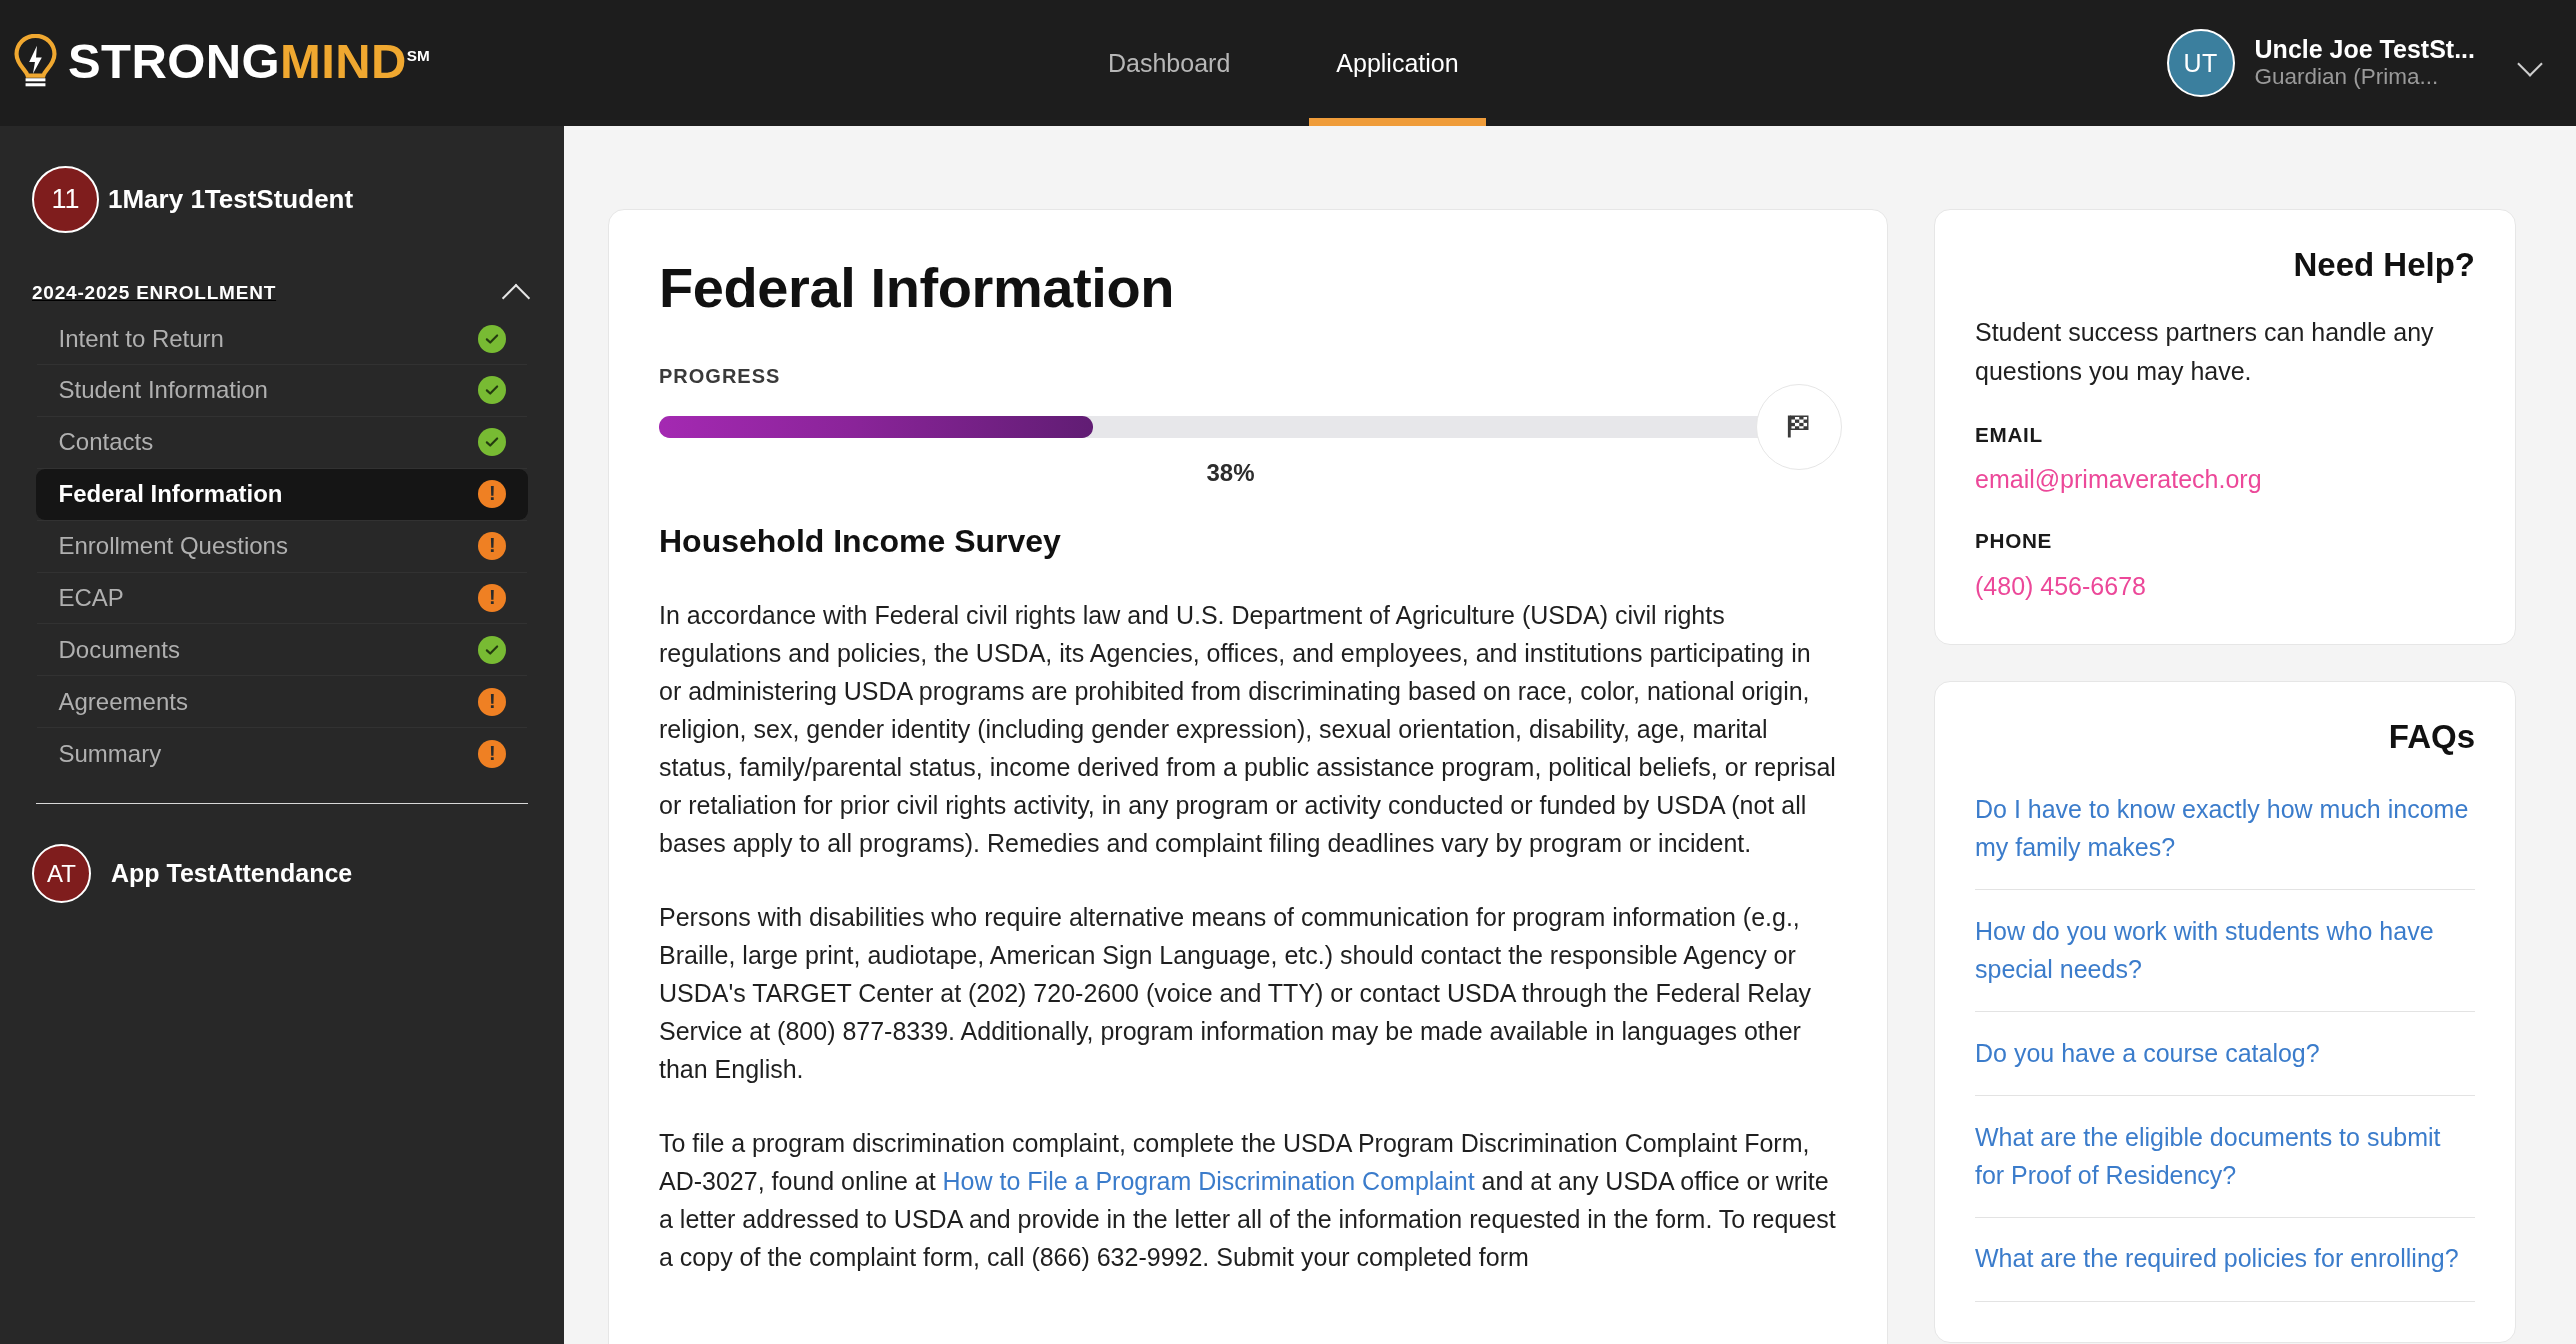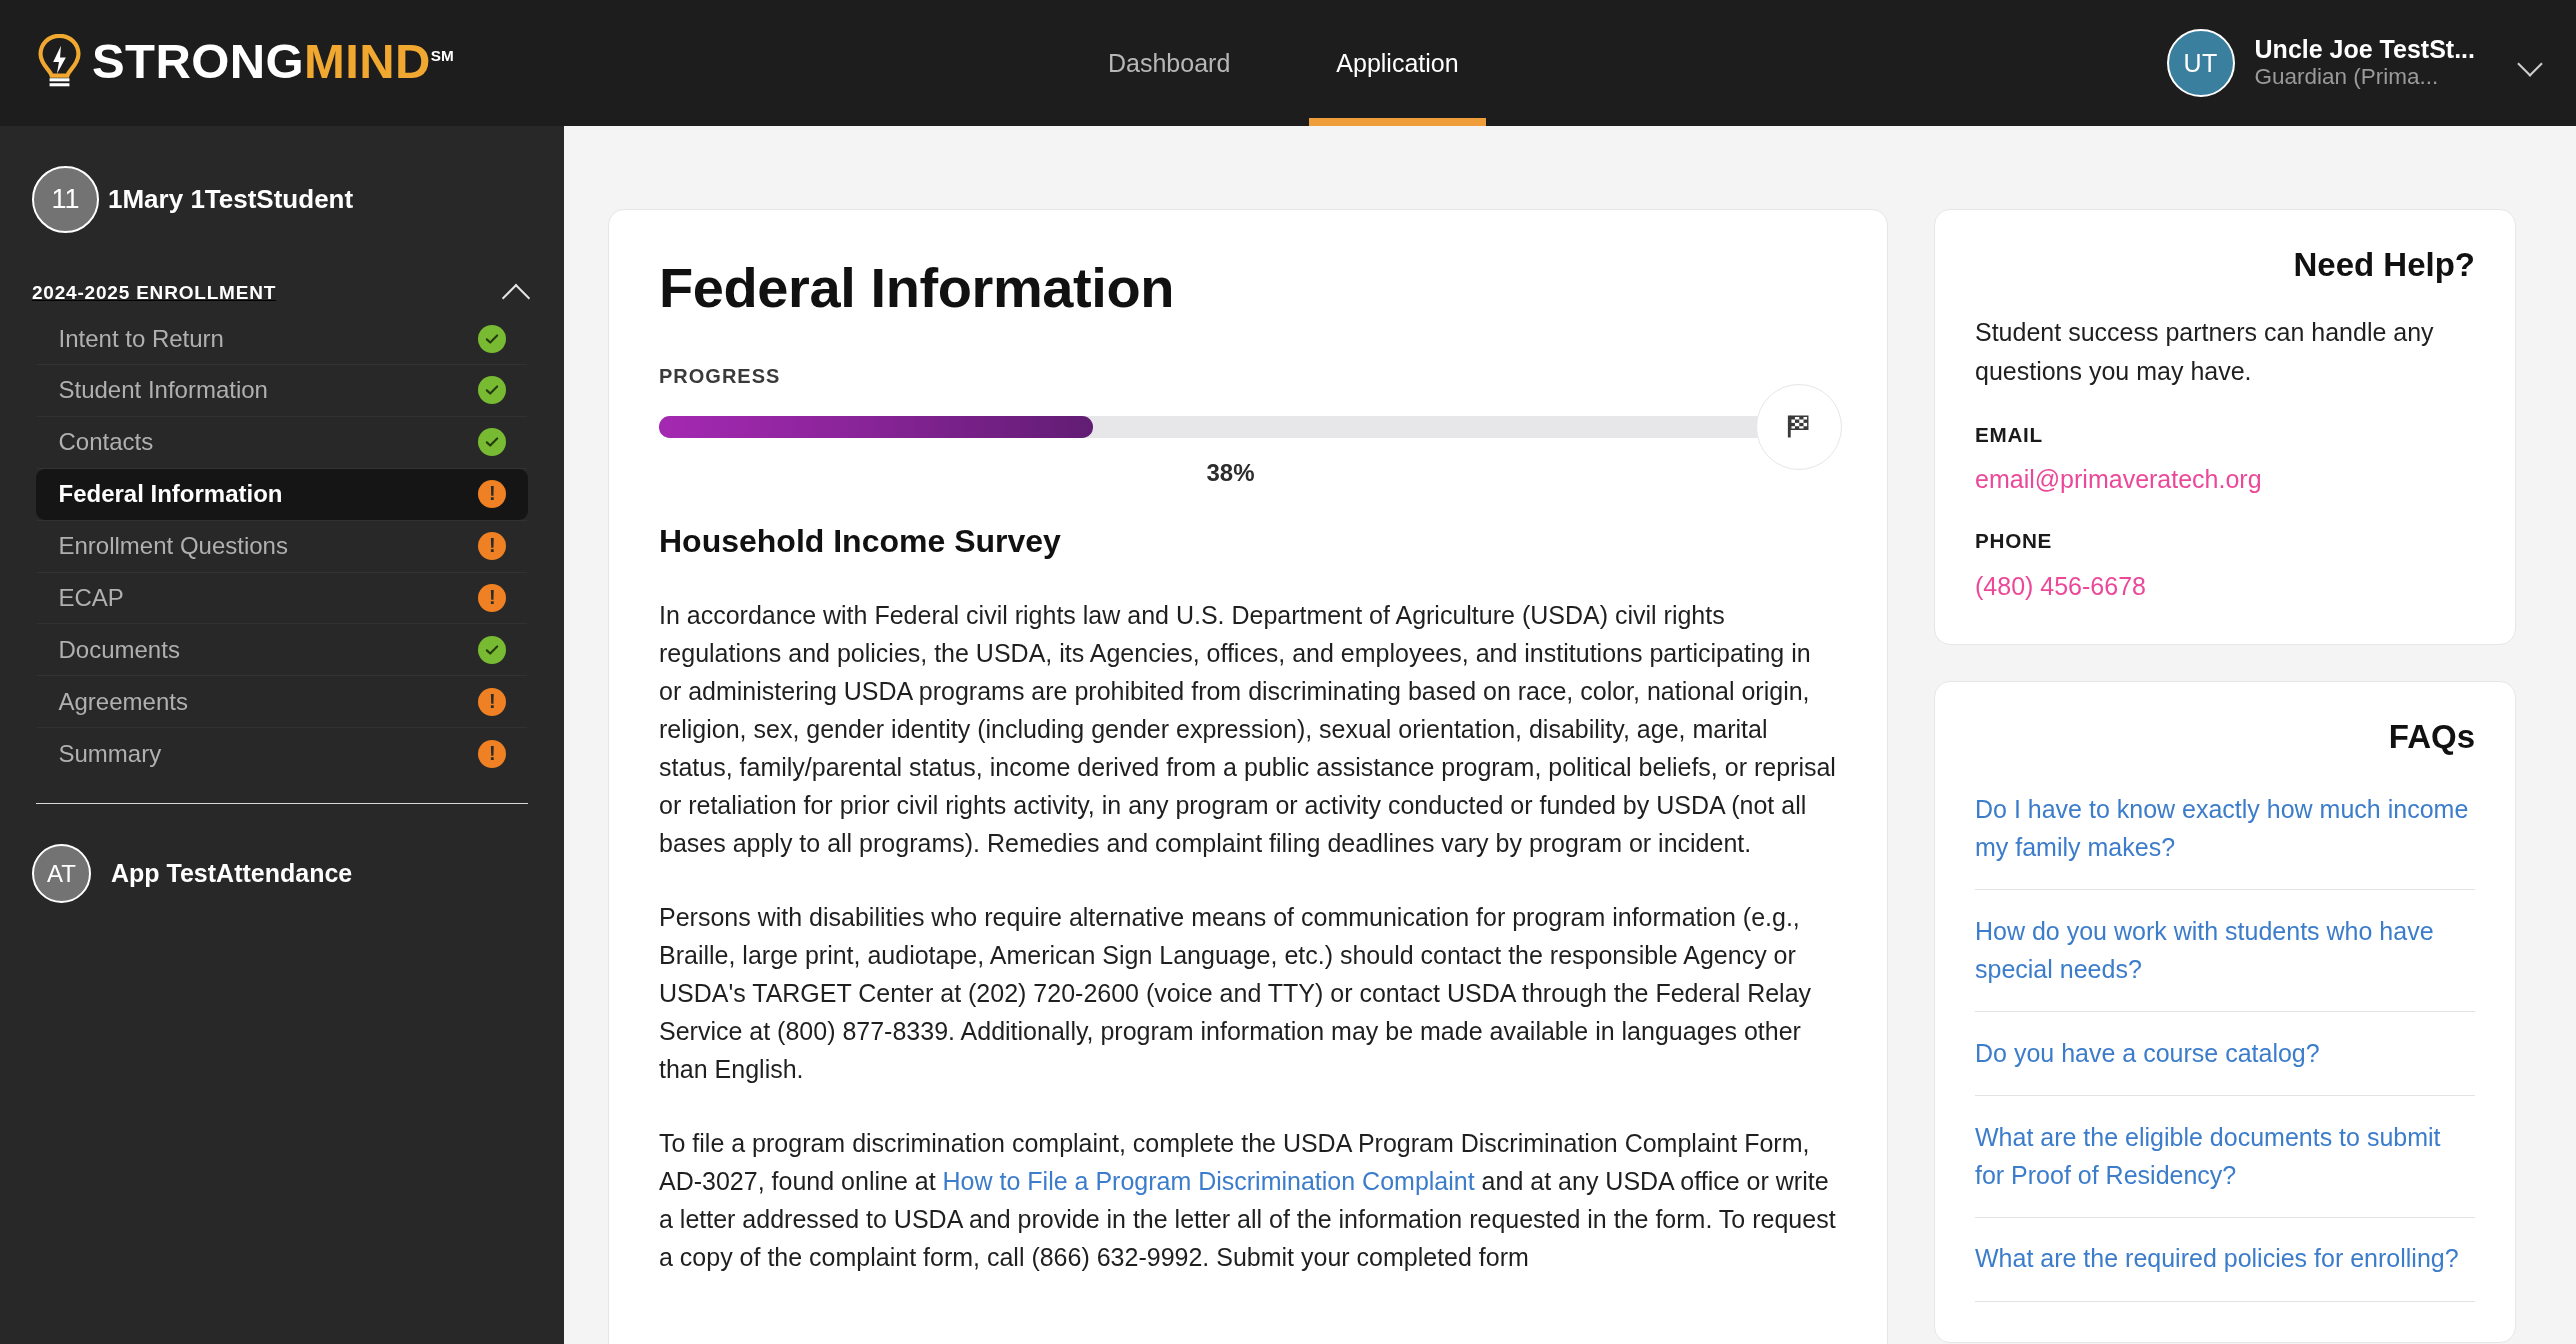--- a/index.html
+++ b/index.html
@@ -19,21 +19,21 @@
     top: 0; left: 0;
     width: 2576px;
     height: 126px;
     background: #1d1d1d;
     display: flex;
     align-items: center;
     z-index: 20;
   }
   .logo-wrap {
     position: absolute;
-    left: 36px; top: 23.4px;
+    left: 12px; top: 23.4px;
     display: flex;
     align-items: center;
     height: 77px;
   }
   .bulb { width: 47px; height: 56px; margin-right: 9px; display:block; }
   .logo-text {
     font-size: 49px;
     font-weight: 700;
     letter-spacing: 0.4px;
     line-height: 1;
@@ -131,21 +131,21 @@
   }
   .student-head {
     display: flex;
     align-items: center;
     padding: 40px 0 0 32px;
     cursor: pointer;
   }
   .badge {
     width: 67px; height: 67px;
     border-radius: 50%;
-    background: #737373;
+    background: #7f1d1d;
     border: 2.7px solid #ffffff;
     color: #fff;
     display: flex; align-items: center; justify-content: center;
     font-size: 27px;
     flex: none;
   }
   .student-name {
     margin-left: 9px;
     color: #ffffff;
     font-size: 26px;

